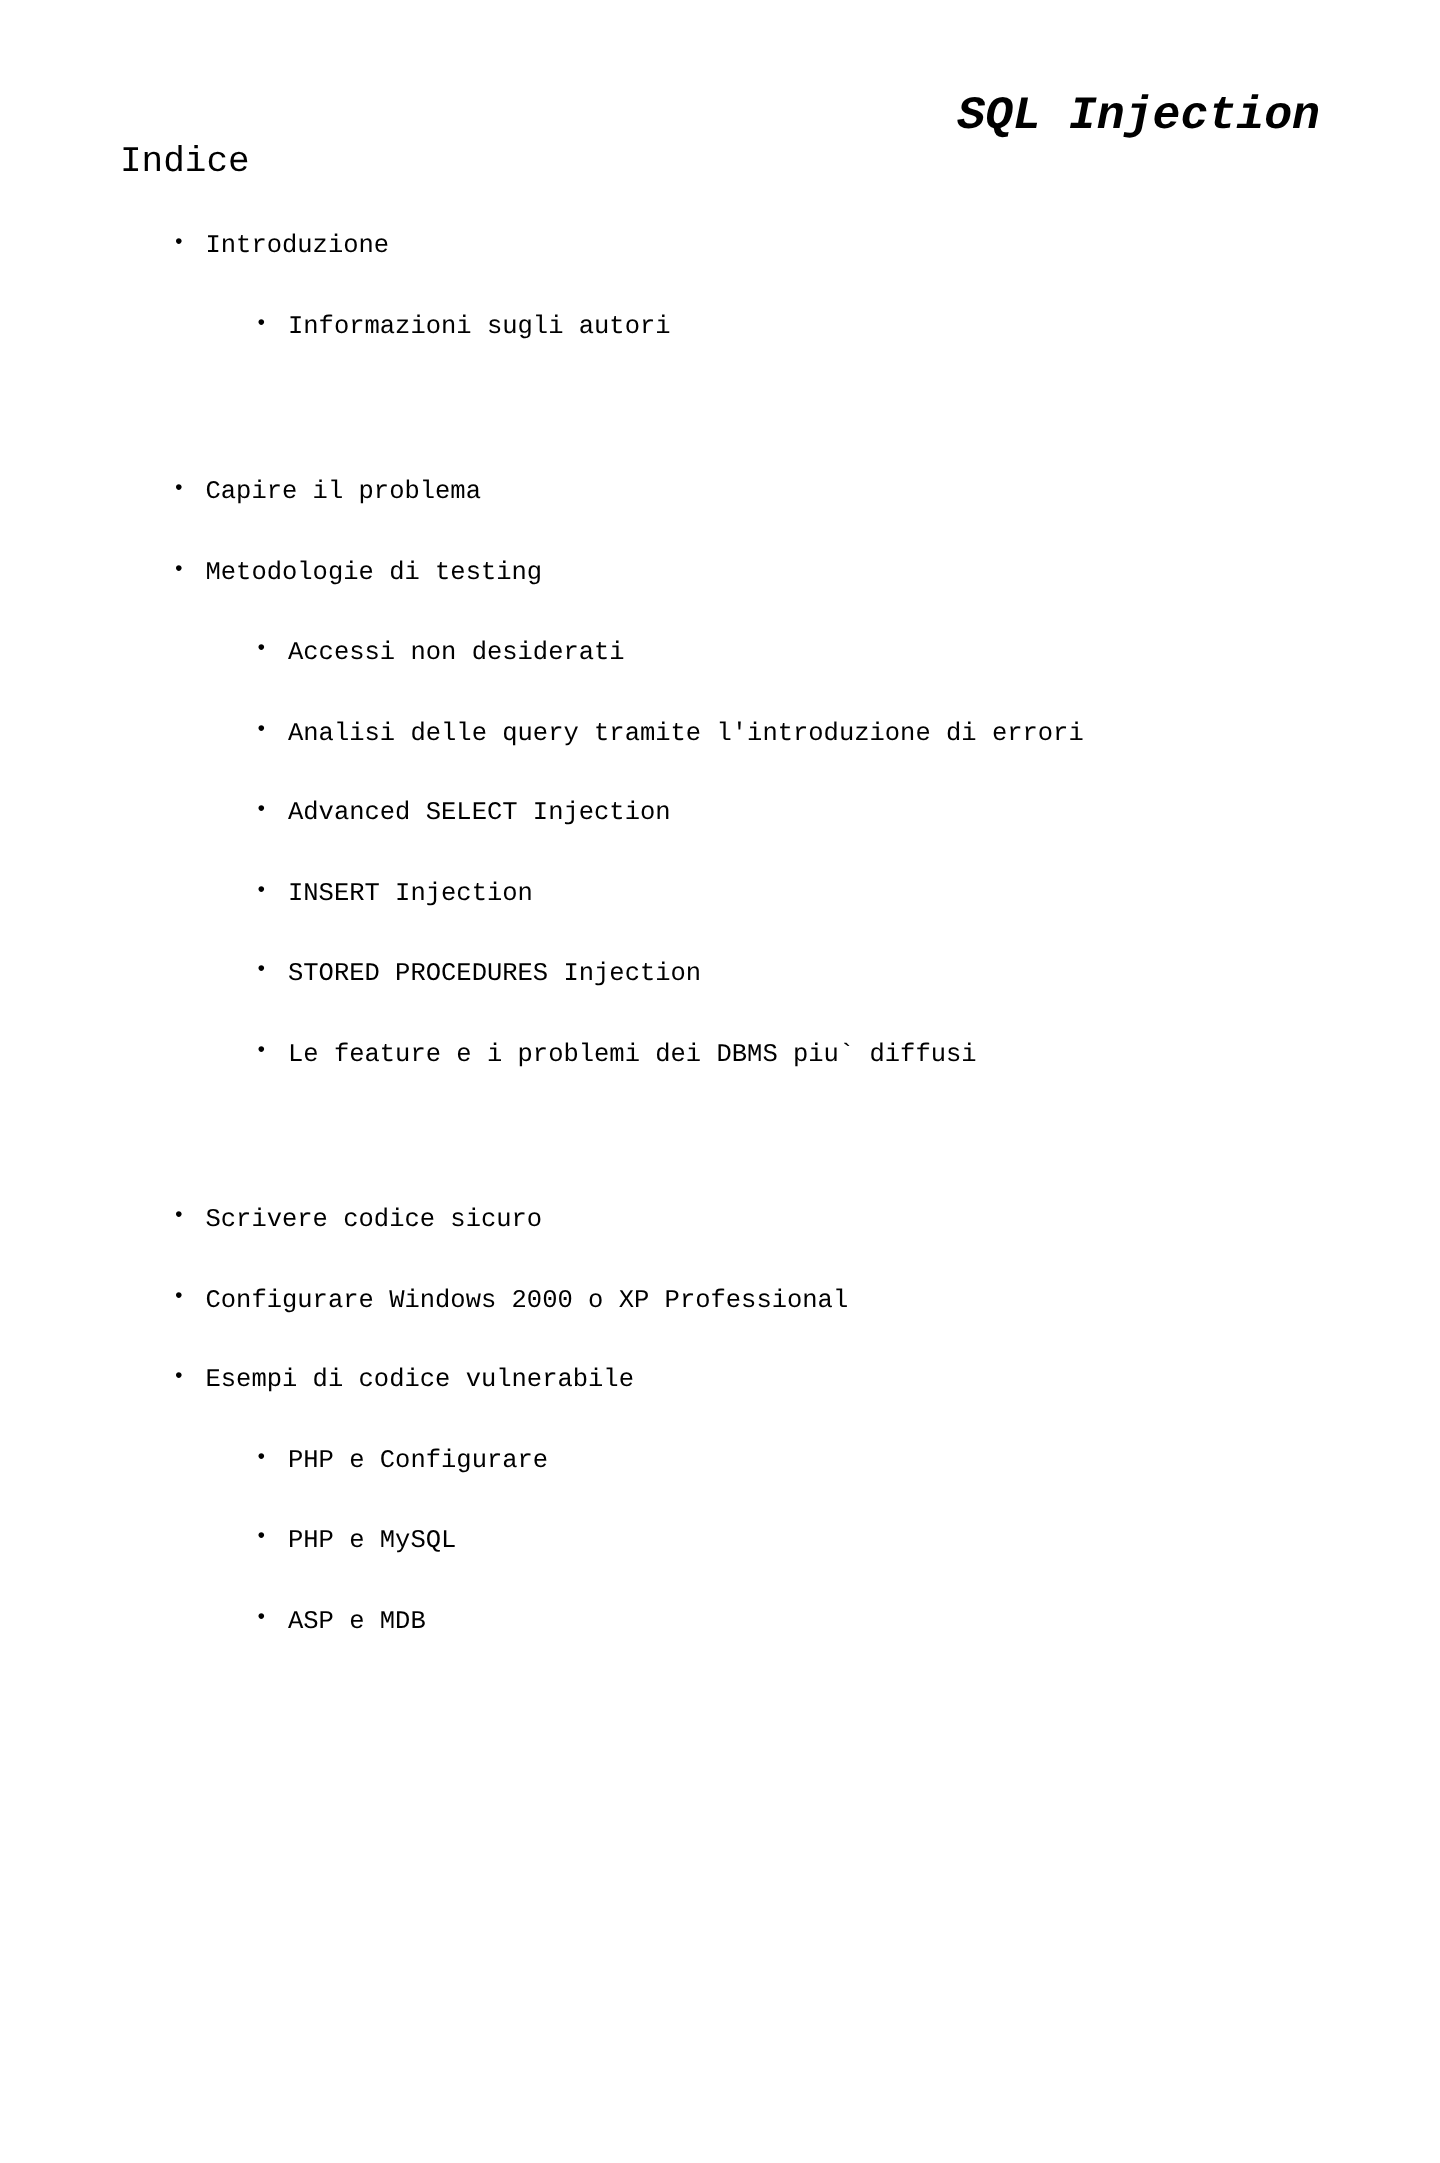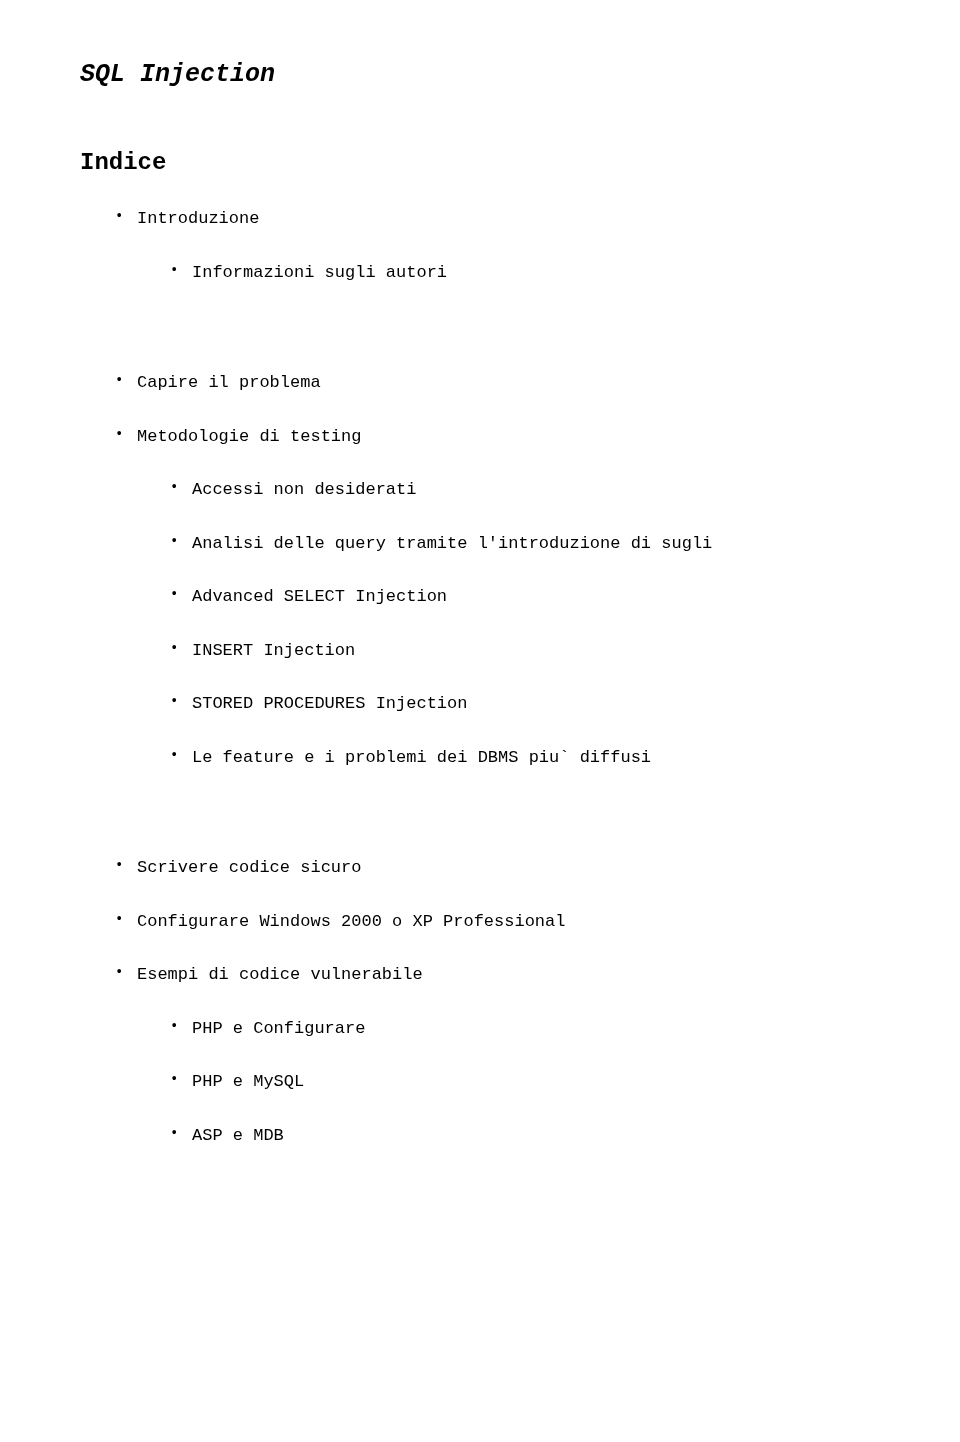--- a/index.html
+++ b/index.html
@@ -9,29 +9,28 @@
     }
     body {
       width: 960px;
       height: 1442px;
       background: #ffffff;
       font-family: "Courier New", Courier, monospace;
       color: #000000;
       padding: 60px 80px;
     }
     .title {
-      text-align: left;
-      font-size: 25px;
+      text-align: right;
+      font-size: 31px;
       font-weight: bold;
       font-style: italic;
-      margin-bottom: 60px;
     }
     .section-heading {
       font-size: 24px;
-      font-weight: bold;
+      font-weight: normal;
       margin-bottom: 30px;
     }
     ul {
       list-style: none;
       font-family: Liberation Mono, monospace;
     }
     li {
       position: relative;
       font-size: 17px;
       line-height: 1.5;
@@ -62,21 +61,21 @@
 
 <h2 class="section-heading">Indice</h2>
 
 <ul>
   <li class="level-1">Introduzione</li>
   <li class="level-2 gap-after">Informazioni sugli autori</li>
 
   <li class="level-1">Capire il problema</li>
   <li class="level-1">Metodologie di testing</li>
   <li class="level-2">Accessi non desiderati</li>
-  <li class="level-2">Analisi delle query tramite l'introduzione di sugli</li>
+  <li class="level-2">Analisi delle query tramite l'introduzione di errori</li>
   <li class="level-2">Advanced SELECT Injection</li>
   <li class="level-2">INSERT Injection</li>
   <li class="level-2">STORED PROCEDURES Injection</li>
   <li class="level-2 gap-after">Le feature e i problemi dei DBMS piu` diffusi</li>
 
   <li class="level-1">Scrivere codice sicuro</li>
   <li class="level-1">Configurare Windows 2000 o XP Professional</li>
   <li class="level-1">Esempi di codice vulnerabile</li>
   <li class="level-2">PHP e Configurare</li>
   <li class="level-2">PHP e MySQL</li>

